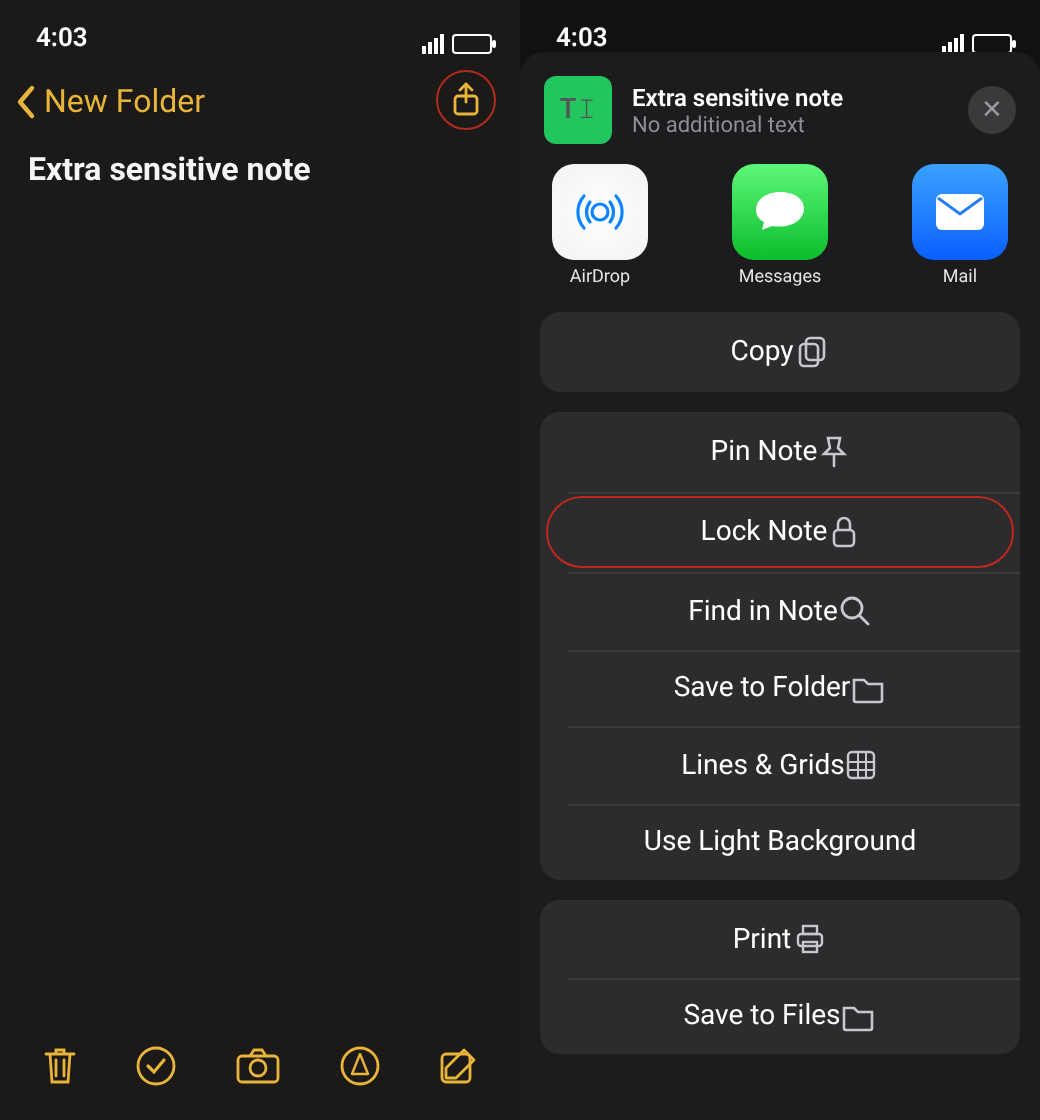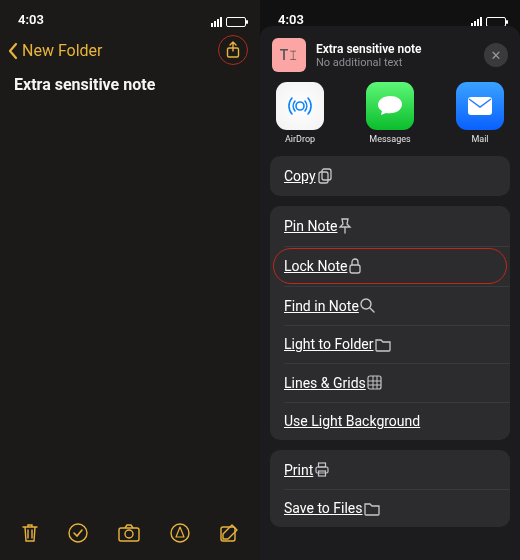--- a/index.html
+++ b/index.html
@@ -58,21 +58,21 @@
   .phone.right { background:#111; }
   .sheet {
     position:absolute; top:26px; left:0; right:0; bottom:0;
     background: #1c1c1e; border-top-left-radius:12px; border-top-right-radius:12px;
     padding: 10px 10px 0 10px; overflow:hidden;
   }
   .sheet-header {
     display:flex; align-items:center; gap:10px; padding:2px 2px 10px 2px;
   }
   .note-thumb {
-    width:34px; height:34px; background:#fca5a5; border-radius:6px;
+    width:34px; height:34px; background:#22c55e; border-radius:6px;
     display:flex; align-items:center; justify-content:center;
     color:#555; font-size:14px; font-weight:500;
   }
   .sheet-titles { flex:1; min-width:0; }
   .sheet-title { font-size:12px; font-weight:600; color:#fff; }
   .sheet-sub { font-size:11px; color:#8e8e93; }
   .close-btn {
     width:24px; height:24px; border-radius:50%; background:#3a3a3c;
     display:flex; align-items:center; justify-content:center; color:#9a9a9e; font-size:13px;
   }
@@ -89,24 +89,23 @@
   .app-label { font-size:9px; color:#e5e5e7; text-align:center; }
   .airdrop-bg { background: radial-gradient(circle at 50% 50%, #fff 0%, #f2f2f2 100%); }
   .messages-bg { background: linear-gradient(#5df777,#0bbd2c); }
   .mail-bg { background: linear-gradient(#3aa2ff,#0a60ff); }
   .whatsapp-bg { background:#25d366; }
   .group {
     background:#2c2c2e; border-radius:10px; margin-bottom:10px;
     overflow:hidden;
   }
   .row {
-    display:flex; align-items:center; justify-content:flex-start;
+    display:flex; align-items:center; justify-content:center;
     padding: 11px 14px; font-size:14px; color:#fff;
     position:relative;
-    text-decoration:underline;
   }
   .row + .row::before {
     content:""; position:absolute; top:0; left:14px; right:0;
     height:1px; background:#3a3a3c;
   }
   .row .ricon { color:#c7c7cc; display:flex; }
   .highlight-ring {
     position:absolute; left:3px; right:3px; top:2px; bottom:2px;
     border:1.5px solid #c0281c; border-radius:18px; pointer-events:none;
   }
@@ -268,21 +267,21 @@
       <div class="row">
         <span>Find in Note</span>
         <span class="ricon">
           <svg width="17" height="17" viewBox="0 0 17 17">
               <circle cx="7" cy="7" r="5" stroke="#c7c7cc" fill="none" stroke-width="1.4"></circle>
               <path d="M11 11l4 4" stroke="#c7c7cc" stroke-width="1.4" stroke-linecap="round"></path>
             </svg>
         </span>
       </div>
       <div class="row">
-        <span>Light to Folder</span>
+        <span>Save to Folder</span>
         <span class="ricon">
           <svg width="18" height="15" viewBox="0 0 18 15">
               <path d="M2 3h5l2 2h7v8a1 1 0 0 1-1 1H3a1 1 0 0 1-1-1V3z" stroke="#c7c7cc" fill="none" stroke-width="1.3"></path>
             </svg>
         </span>
       </div>
       <div class="row">
         <span>Lines &amp; Grids</span>
         <span class="ricon">
           <svg width="17" height="17" viewBox="0 0 17 17">

